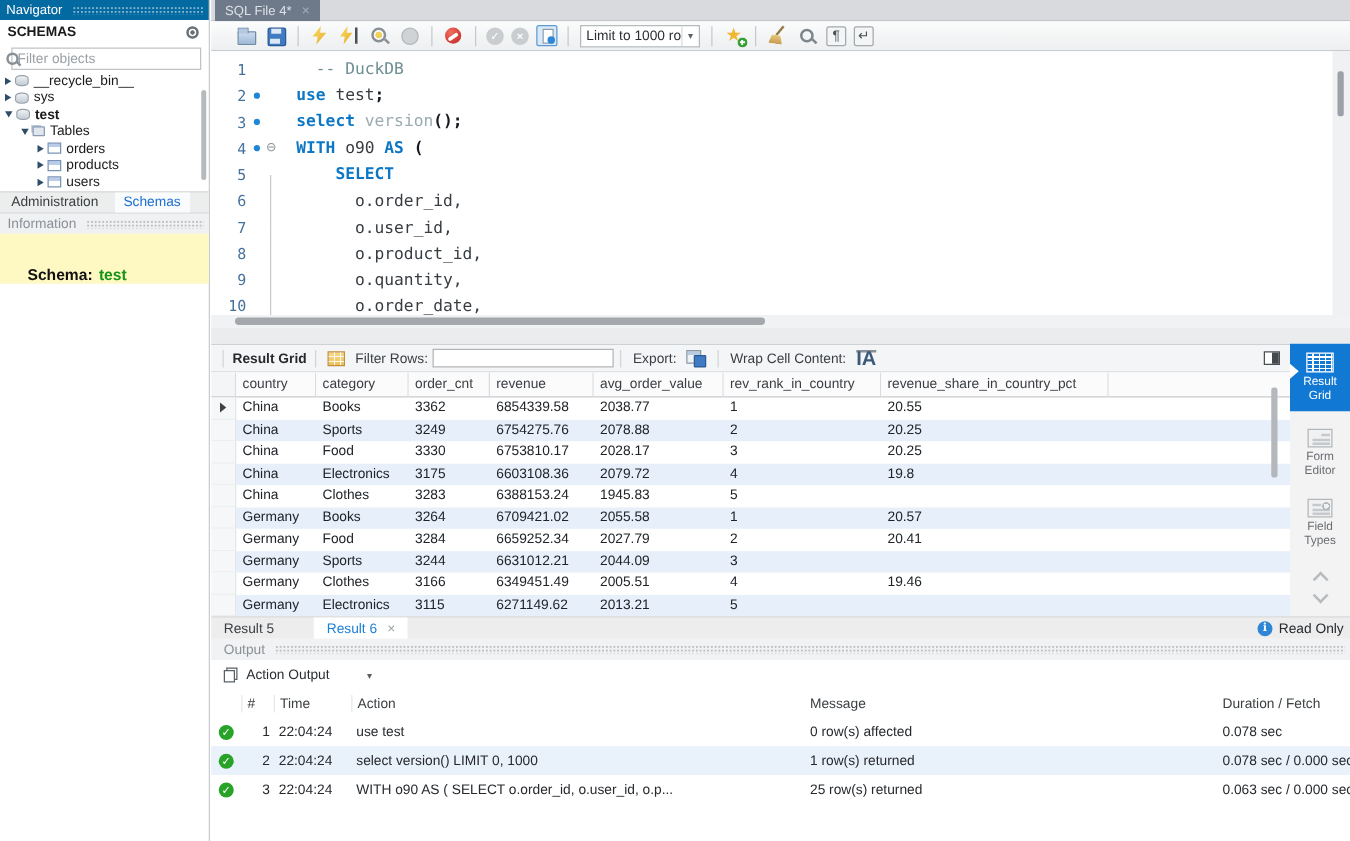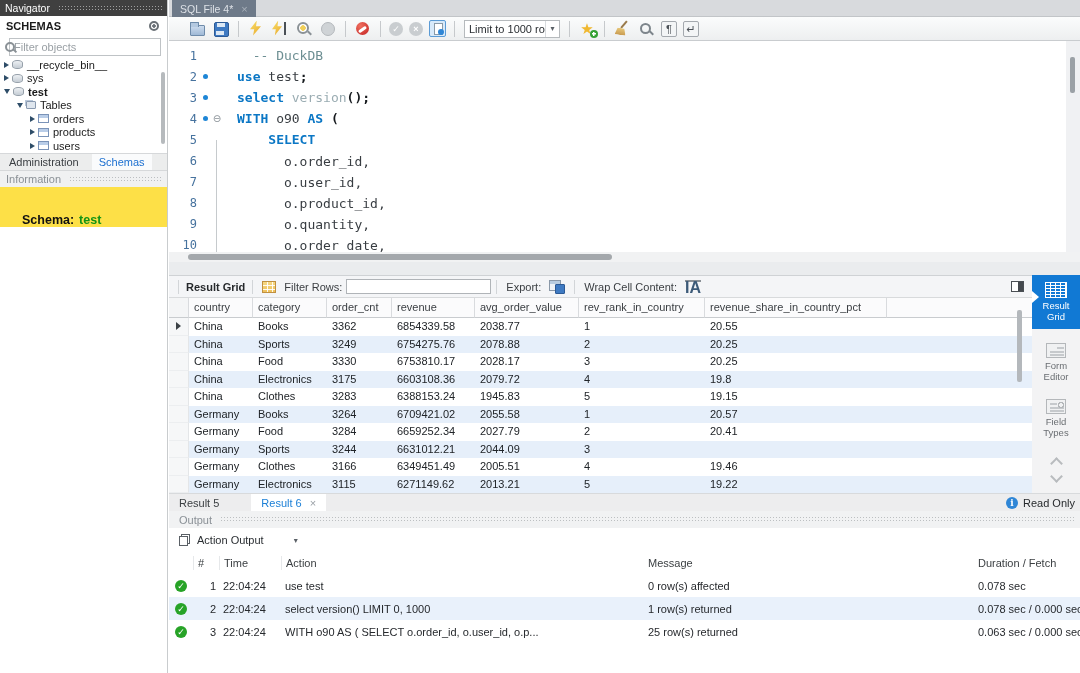--- a/index.html
+++ b/index.html
@@ -2,21 +2,21 @@
 <html><head>
 <meta charset="utf-8">
 <style>
   *{margin:0;padding:0;box-sizing:border-box;}
   body{background:#fff;}
   #app{position:relative;width:1080px;height:673px;background:#fff;overflow:hidden;
        font-family:"Liberation Sans","DejaVu Sans",sans-serif;font-size:11px;color:#222;}
 
   
   .sidebar{position:absolute;left:0;top:0;width:168px;height:673px;background:#fff;border-right:1px solid #c9ccce;}
-  .nav-titlebar{height:16px;background:#404040;display:flex;align-items:center;padding-left:5px;}
+  .nav-titlebar{height:16px;background:#0369a1;display:flex;align-items:center;padding-left:5px;}
   .nav-title{color:#fff;font-size:10.5px;}
   .dots{flex:1;height:7px;margin:0 4px 0 8px;background-image:radial-gradient(circle,rgba(90,96,100,.35) .8px,transparent 1px);background-size:3px 3px;}
   .dots-light{background-image:radial-gradient(circle,rgba(255,255,255,.5) .8px,transparent 1px);}
   .schemas-header{height:20px;display:flex;align-items:center;padding:0 8px 0 6px;}
   .schemas-title{font-weight:bold;font-size:11px;color:#1a1a1a;flex:1;}
   .ico-eye{width:10px;height:10px;border:2px solid #6a7076;border-radius:50%;background:radial-gradient(circle,#6a7076 0 1.5px,transparent 2px);}
   .filter-row{height:22px;display:flex;align-items:center;padding:0 6px 0 4px;}
   .ico-mag{position:relative;width:13px;height:13px;margin-right:2px;}
   .ico-mag::before{content:"";position:absolute;left:1px;top:1px;width:6px;height:6px;border:2px solid #8a9196;border-radius:50%;}
   .ico-mag::after{content:"";position:absolute;left:9px;top:9px;width:4px;height:2px;background:#8a9196;transform:rotate(45deg);}
@@ -30,21 +30,21 @@
   .tree-ico{flex:none;margin-right:4px;}
   .ico-schema{width:11px;height:9px;background:linear-gradient(#eef1f4,#c4ccd4);border:1px solid #96a0aa;border-radius:5px/3px;}
   .ico-tables-folder{width:10px;height:8px;background:#dfe6ee;border:1px solid #8a9ab0;border-radius:1px;box-shadow:-2px -2px 0 -1px #b9c8da;}
   .ico-table{width:11px;height:9px;background:linear-gradient(#b9cde8 0 3px,#fff 3px);border:1px solid #7a93b8;}
   .tree-label{white-space:nowrap;color:#1a1a1a;}
   .tree-scroll{position:absolute;right:2px;top:14px;width:4px;height:72px;background:#b6babd;border-radius:2px;}
   .nav-tabs{height:18px;background:#eceded;border-top:1px solid #d6d8da;border-bottom:1px solid #d6d8da;display:flex;align-items:center;padding-left:2px;}
   .nav-tab{padding:2px 7px;color:#3a3e42;cursor:default;}
   .nav-tab.active{background:#fafbfc;color:#1b6fd0;margin-left:6px;}
   .info-header{height:16px;background:#f0f1f2;display:flex;align-items:center;padding-left:6px;color:#8a9096;}
-  .info-body{padding:26px 0 0 22px;background:#fde047;}
+  .info-body{padding:26px 0 0 22px;background:#fef9c3;}
   .schema-label{font-size:12.5px;font-weight:bold;color:#111;}
   .schema-name{font-size:12.5px;font-weight:bold;color:#159415;margin-left:5px;}
 
   
   .tabbar{position:absolute;left:169px;top:0;width:911px;height:17px;background:#d8dadd;border-bottom:1px solid #c2c5c8;}
   .sql-tab{position:absolute;left:3px;top:0;height:17px;background:#6e7a89;color:#dde1e7;display:flex;align-items:center;padding:0 8px;gap:8px;font-size:10.5px;}
   .tab-close{color:#a8b0ba;font-size:11px;cursor:default;}
 
   
   .toolbar{position:absolute;left:169px;top:17px;width:911px;height:24px;background:linear-gradient(#fbfcfc,#edeff0);border-bottom:1px solid #c9cccf;display:flex;align-items:center;padding-left:16px;}
@@ -420,21 +420,20 @@
           <div class="grid-cell" style="width: 182px;">19.8</div>
         </div>
         <div class="grid-row">
           <div class="grid-sel"></div>
           <div class="grid-cell" style="width: 64px;">China</div>
           <div class="grid-cell" style="width: 74px;">Clothes</div>
           <div class="grid-cell" style="width: 65px;">3283</div>
           <div class="grid-cell" style="width: 83px;">6388153.24</div>
           <div class="grid-cell" style="width: 104px;">1945.83</div>
           <div class="grid-cell" style="width: 126px;">5</div>
-          <div class="grid-cell" style="width: 182px;">19.15</div>
         </div>
         <div class="grid-row alt">
           <div class="grid-sel"></div>
           <div class="grid-cell" style="width: 64px;">Germany</div>
           <div class="grid-cell" style="width: 74px;">Books</div>
           <div class="grid-cell" style="width: 65px;">3264</div>
           <div class="grid-cell" style="width: 83px;">6709421.02</div>
           <div class="grid-cell" style="width: 104px;">2055.58</div>
           <div class="grid-cell" style="width: 126px;">1</div>
           <div class="grid-cell" style="width: 182px;">20.57</div>
@@ -469,21 +468,20 @@
           <div class="grid-cell" style="width: 182px;">19.46</div>
         </div>
         <div class="grid-row alt">
           <div class="grid-sel"></div>
           <div class="grid-cell" style="width: 64px;">Germany</div>
           <div class="grid-cell" style="width: 74px;">Electronics</div>
           <div class="grid-cell" style="width: 65px;">3115</div>
           <div class="grid-cell" style="width: 83px;">6271149.62</div>
           <div class="grid-cell" style="width: 104px;">2013.21</div>
           <div class="grid-cell" style="width: 126px;">5</div>
-          <div class="grid-cell" style="width: 182px;">19.22</div>
         </div>
       </div>
     <div class="grid-vthumb"></div>
   </div>
 
   <div class="rg-side">
     <div class="rgs-item active">
       <span class="notch"></span>
       <span class="ico-rgrid"></span>
       <span class="rgs-label">Result Grid</span>

